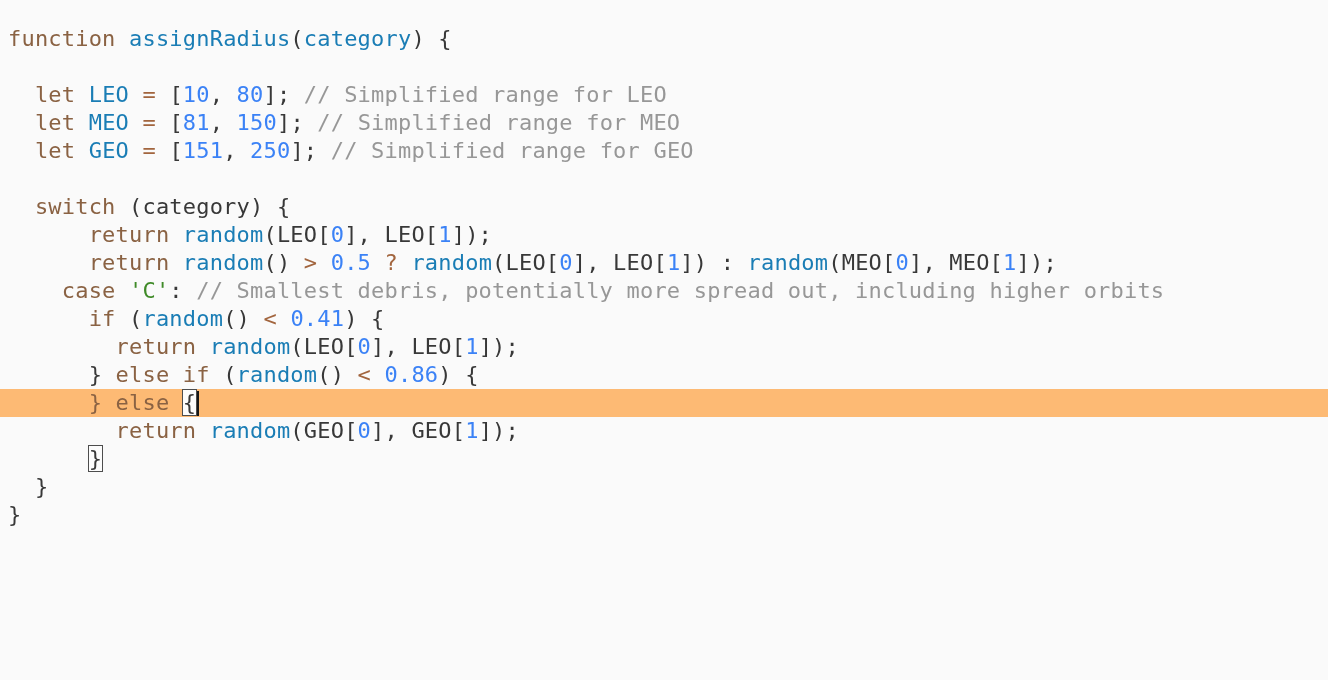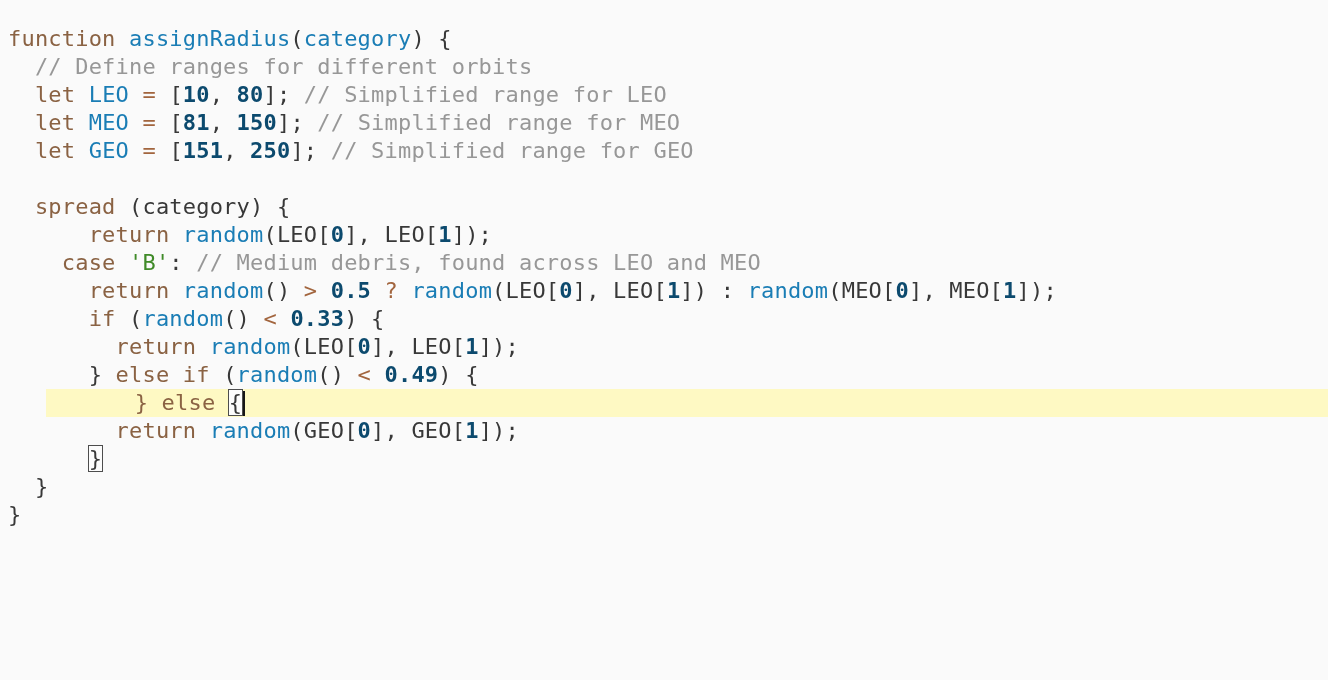--- a/index.html
+++ b/index.html
@@ -23,59 +23,58 @@
     line-height: 28px;
     letter-spacing: 0.2px;
     cursor: text;
   }
   .line {
     height: 28px;
     white-space: pre;
     padding-left: 8px;
   }
   .line.active {
-    background: #fef9c3;
-    margin-left: 46px;
+    background: #fdba74;
   }
   .tk-kw  { color: #8a6243; }                 
   .tk-op  { color: #a2653e; }                 
   .tk-def { color: #1a7db5; }                 
   .tk-str { color: #3f8a28; }                 
   .tk-com { color: #979797; }                 
-  .tk-num { color: #0c4a6e; font-weight: bold; }                 
+  .tk-num { color: #3b82f6; }                 
   .tk-pl  { color: #383838; }                 
   .boxed {
     box-shadow: 0 0 0 1px #4d4d4d;
     background: #fcfcfc;
   }
   .cursor {
     display: inline-block;
     width: 2px;
     height: 25px;
     margin-left: 1px;
     background: #161616;
     vertical-align: bottom;
     margin-bottom: 1px;
   }
 </style>
 </head>
 <body>
 
 <div class="editor" id="editor">
     <div class="line"><span class="tk-kw">function</span><span class="tk-pl"> </span><span class="tk-def">assignRadius</span><span class="tk-pl">(</span><span class="tk-def">category</span><span class="tk-pl">) {</span></div>
-    <div class="line"><span class="tk-pl">  </span><span class="tk-com">// Define ranges for different orbits</span></div>
+    <div class="line"><span class="tk-pl">  </span></div>
     <div class="line"><span class="tk-pl">  </span><span class="tk-kw">let</span><span class="tk-pl"> </span><span class="tk-def">LEO</span><span class="tk-pl"> </span><span class="tk-op">=</span><span class="tk-pl"> [</span><span class="tk-num">10</span><span class="tk-pl">, </span><span class="tk-num">80</span><span class="tk-pl">]; </span><span class="tk-com">// Simplified range for LEO</span></div>
     <div class="line"><span class="tk-pl">  </span><span class="tk-kw">let</span><span class="tk-pl"> </span><span class="tk-def">MEO</span><span class="tk-pl"> </span><span class="tk-op">=</span><span class="tk-pl"> [</span><span class="tk-num">81</span><span class="tk-pl">, </span><span class="tk-num">150</span><span class="tk-pl">]; </span><span class="tk-com">// Simplified range for MEO</span></div>
     <div class="line"><span class="tk-pl">  </span><span class="tk-kw">let</span><span class="tk-pl"> </span><span class="tk-def">GEO</span><span class="tk-pl"> </span><span class="tk-op">=</span><span class="tk-pl"> [</span><span class="tk-num">151</span><span class="tk-pl">, </span><span class="tk-num">250</span><span class="tk-pl">]; </span><span class="tk-com">// Simplified range for GEO</span></div>
     <div class="line"></div>
-    <div class="line"><span class="tk-pl">  </span><span class="tk-kw">spread</span><span class="tk-pl"> (category) {</span></div>
+    <div class="line"><span class="tk-pl">  </span><span class="tk-kw">switch</span><span class="tk-pl"> (category) {</span></div>
     <div class="line"><span class="tk-pl">      </span><span class="tk-kw">return</span><span class="tk-pl"> </span><span class="tk-def">random</span><span class="tk-pl">(LEO[</span><span class="tk-num">0</span><span class="tk-pl">], LEO[</span><span class="tk-num">1</span><span class="tk-pl">]);</span></div>
-    <div class="line"><span class="tk-pl">    </span><span class="tk-kw">case</span><span class="tk-pl"> </span><span class="tk-str">'B'</span><span class="tk-pl">: </span><span class="tk-com">// Medium debris, found across LEO and MEO</span></div>
     <div class="line"><span class="tk-pl">      </span><span class="tk-kw">return</span><span class="tk-pl"> </span><span class="tk-def">random</span><span class="tk-pl">() </span><span class="tk-op">&gt;</span><span class="tk-pl"> </span><span class="tk-num">0.5</span><span class="tk-pl"> </span><span class="tk-op">?</span><span class="tk-pl"> </span><span class="tk-def">random</span><span class="tk-pl">(LEO[</span><span class="tk-num">0</span><span class="tk-pl">], LEO[</span><span class="tk-num">1</span><span class="tk-pl">]) : </span><span class="tk-def">random</span><span class="tk-pl">(MEO[</span><span class="tk-num">0</span><span class="tk-pl">], MEO[</span><span class="tk-num">1</span><span class="tk-pl">]);</span></div>
-    <div class="line"><span class="tk-pl">      </span><span class="tk-kw">if</span><span class="tk-pl"> (</span><span class="tk-def">random</span><span class="tk-pl">() </span><span class="tk-op">&lt;</span><span class="tk-pl"> </span><span class="tk-num">0.33</span><span class="tk-pl">) {</span></div>
+    <div class="line"><span class="tk-pl">    </span><span class="tk-kw">case</span><span class="tk-pl"> </span><span class="tk-str">'C'</span><span class="tk-pl">: </span><span class="tk-com">// Smallest debris, potentially more spread out, including higher orbits</span></div>
+    <div class="line"><span class="tk-pl">      </span><span class="tk-kw">if</span><span class="tk-pl"> (</span><span class="tk-def">random</span><span class="tk-pl">() </span><span class="tk-op">&lt;</span><span class="tk-pl"> </span><span class="tk-num">0.41</span><span class="tk-pl">) {</span></div>
     <div class="line"><span class="tk-pl">        </span><span class="tk-kw">return</span><span class="tk-pl"> </span><span class="tk-def">random</span><span class="tk-pl">(LEO[</span><span class="tk-num">0</span><span class="tk-pl">], LEO[</span><span class="tk-num">1</span><span class="tk-pl">]);</span></div>
-    <div class="line"><span class="tk-pl">      } </span><span class="tk-kw">else</span><span class="tk-pl"> </span><span class="tk-kw">if</span><span class="tk-pl"> (</span><span class="tk-def">random</span><span class="tk-pl">() </span><span class="tk-op">&lt;</span><span class="tk-pl"> </span><span class="tk-num">0.49</span><span class="tk-pl">) {</span></div>
+    <div class="line"><span class="tk-pl">      } </span><span class="tk-kw">else</span><span class="tk-pl"> </span><span class="tk-kw">if</span><span class="tk-pl"> (</span><span class="tk-def">random</span><span class="tk-pl">() </span><span class="tk-op">&lt;</span><span class="tk-pl"> </span><span class="tk-num">0.86</span><span class="tk-pl">) {</span></div>
     <div class="line active"><span class="tk-pl">      </span><span class="tk-kw">}</span><span class="tk-pl"> </span><span class="tk-kw">else</span><span class="tk-pl"> </span><span class="tk-pl boxed">{</span><span class="cursor"></span></div>
     <div class="line"><span class="tk-pl">        </span><span class="tk-kw">return</span><span class="tk-pl"> </span><span class="tk-def">random</span><span class="tk-pl">(GEO[</span><span class="tk-num">0</span><span class="tk-pl">], GEO[</span><span class="tk-num">1</span><span class="tk-pl">]);</span></div>
     <div class="line"><span class="tk-pl">      </span><span class="tk-pl boxed">}</span></div>
     <div class="line"><span class="tk-pl">  }</span></div>
     <div class="line"><span class="tk-pl">}</span></div>
   </div>
 
 </body></html>

